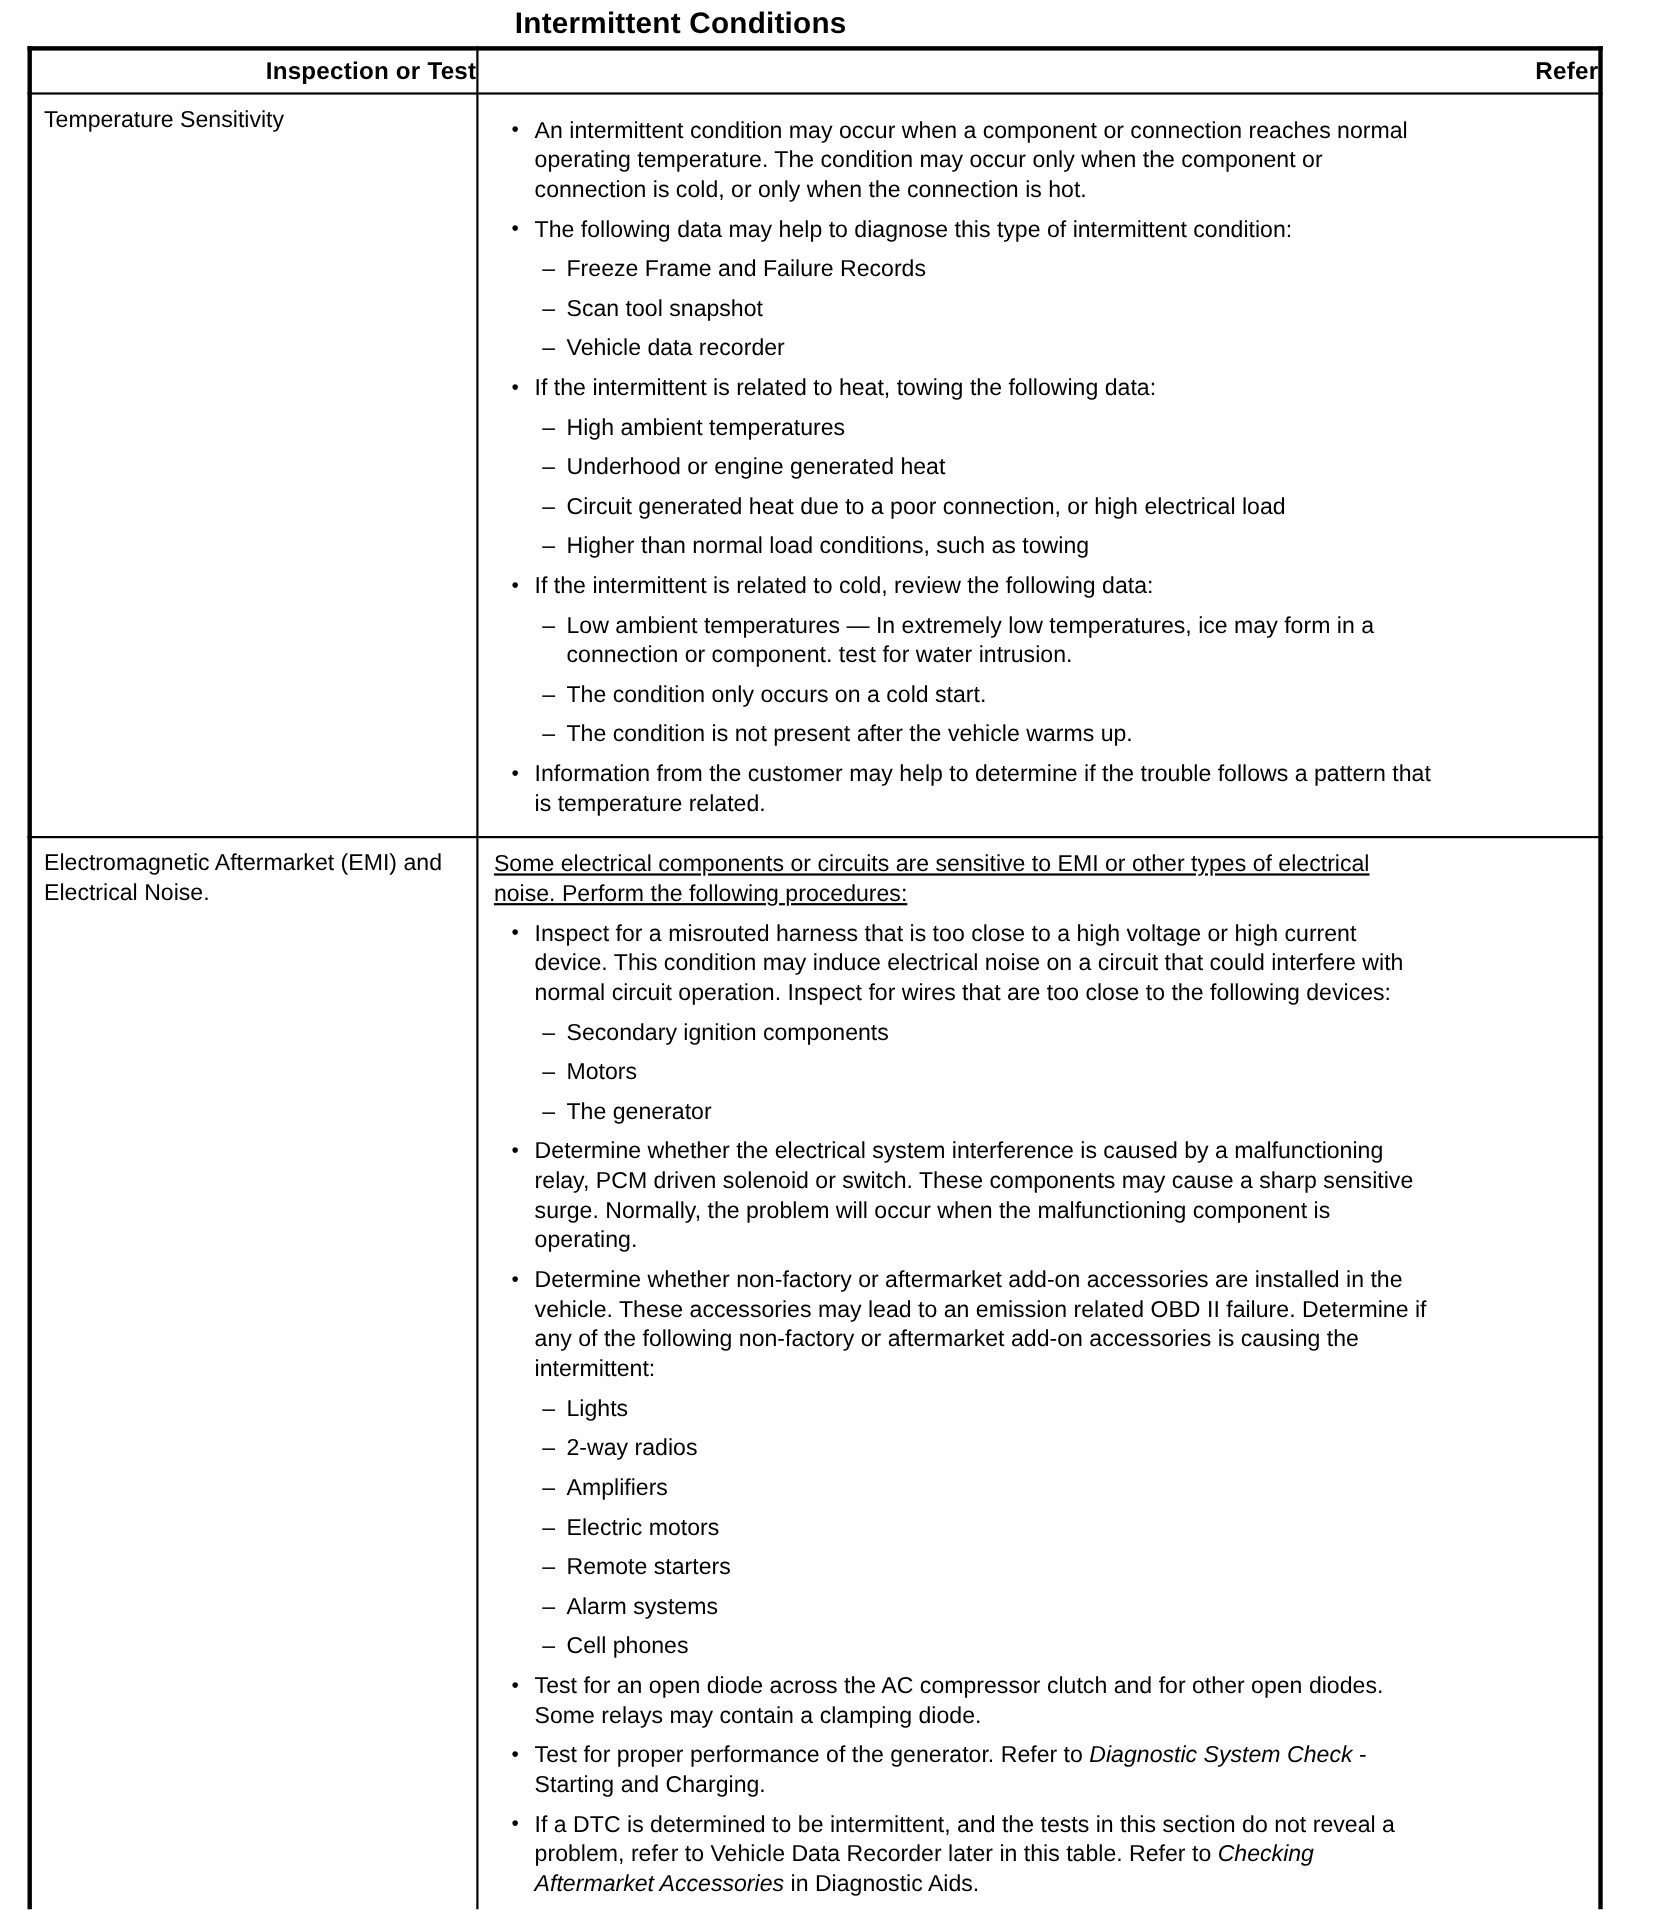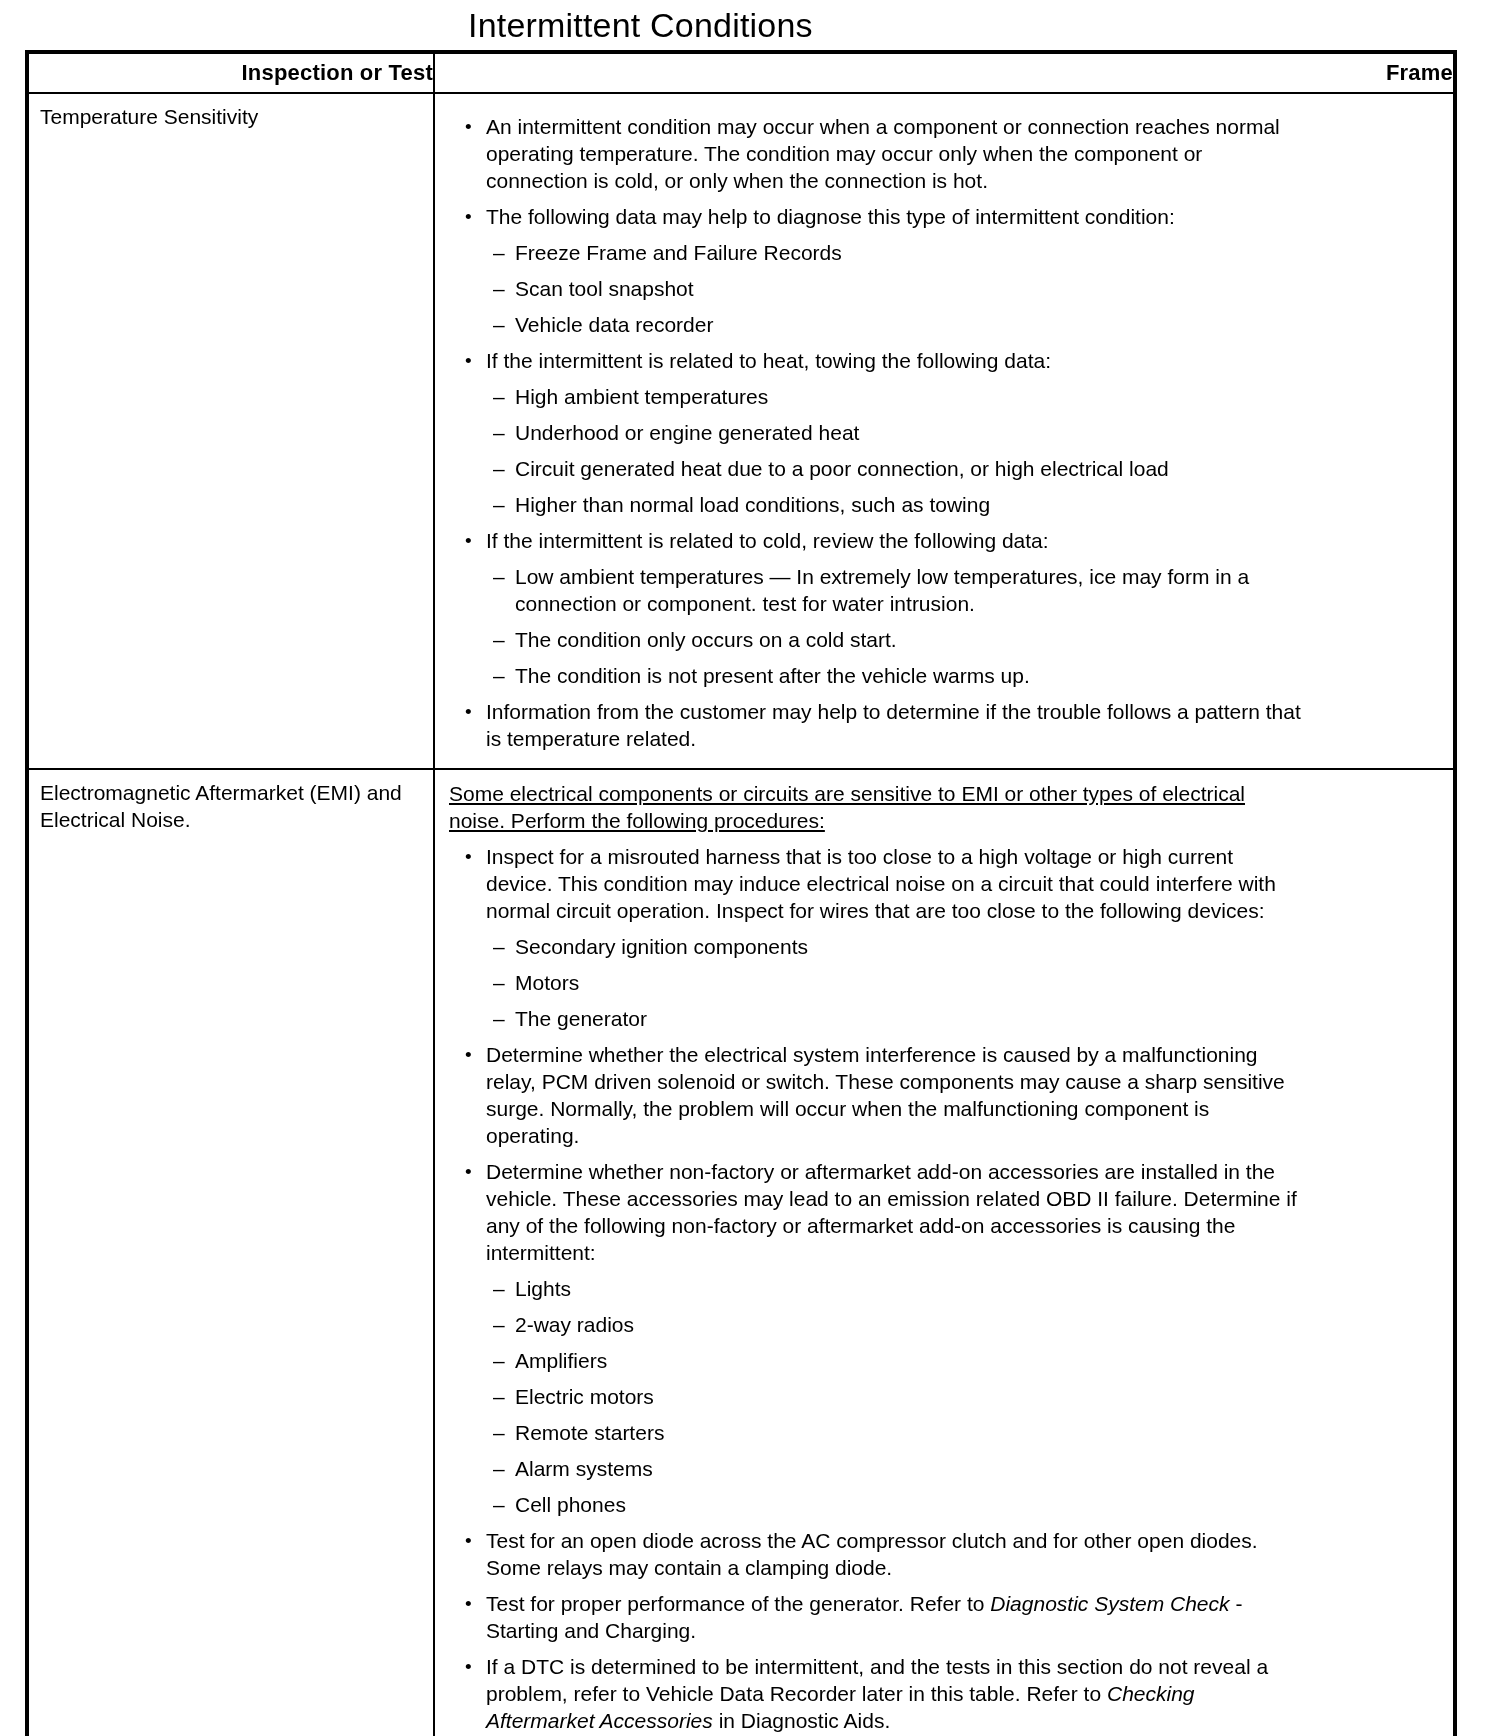--- a/index.html
+++ b/index.html
@@ -5,22 +5,22 @@
   html,body{margin:0;padding:0;background:#ffffff;}
   body{
     width:1504px;height:1736px;
     font-family:"Liberation Sans", sans-serif;
     color:#000;
     -webkit-font-smoothing:antialiased;
   }
   .page{position:relative;width:1504px;height:1736px;background:#fff;overflow:hidden;}
   .title{
     margin:6px 0 5px 468px;
-    font-size:34px;
-    font-weight:normal;
+    font-size:27px;
+    font-weight:bold;
     letter-spacing:0.2px;
   }
   table.cond-table{
     border-collapse:collapse;
     margin-left:25px;
     width:1432px;
     table-layout:fixed;
   }
   table.cond-table, table.cond-table th, table.cond-table td{
     border:2.5px solid #000;
@@ -71,21 +71,21 @@
 </style>
 </head>
 <body>
 
 <div class="page">
   <div class="title">Intermittent Conditions</div>
   <table class="cond-table">
     <thead>
       <tr>
         <th class="col-inspection">Inspection or Test</th>
-        <th class="col-action">Frame</th>
+        <th class="col-action">Refer</th>
       </tr>
     </thead>
     <tbody id="table-body">
         <tr class="row-0">
           <td class="inspection-cell">
             <div class="inspection-label">Temperature Sensitivity</div>
           </td>
           <td class="action-cell">
             <div class="item bullet">
               <span class="marker">•</span>

